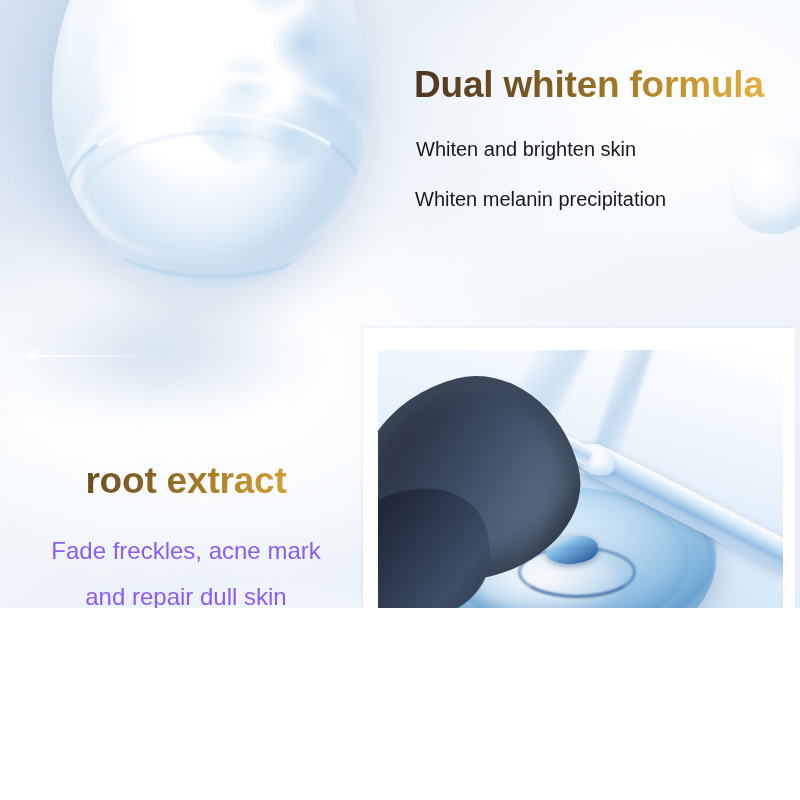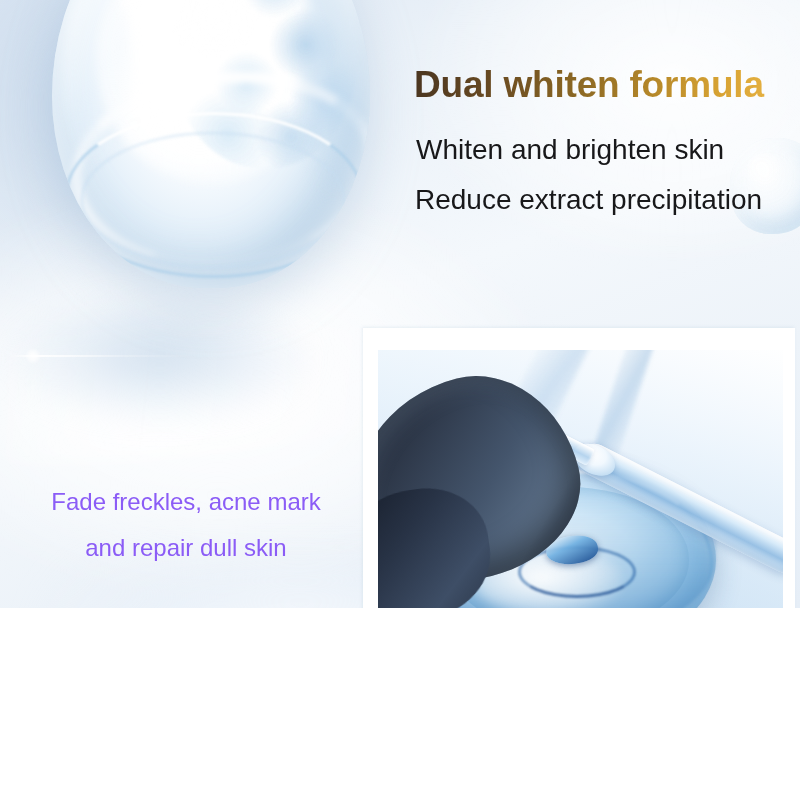--- a/index.html
+++ b/index.html
@@ -216,21 +216,21 @@
     left: 414px; top: 62px;
     width: 386px;
   }
   .block-top .gold-heading {
     font-size: 37px;
     line-height: 46px;
     letter-spacing: -0.2px;
     white-space: nowrap;
   }
   .block-top .body-line {
-    font-size: 28px;
+    font-size: 20px;
     line-height: 37px;
     color: #18181a;
     white-space: nowrap;
   }
   .block-top .line-1 { margin-top: 23px; margin-left: 2px; }
   .block-top .line-2 { margin-top: 13px; margin-left: 1px; }
 
   .block-left {
     position: absolute;
     left: 0px; top: 456px;
@@ -494,24 +494,25 @@
       <div class="bowl-rim2"></div>
     </div>
   </div>
 
   <div class="sparkle"></div>
   <div class="droplet"></div>
 
   <div class="block-top">
     <div class="gold-heading">Dual whiten formula</div>
     <div class="body-line line-1">Whiten and brighten skin</div>
-    <div class="body-line line-2">Reduce extract precipitation</div>
+    <div class="body-line line-2">Whiten melanin precipitation</div>
   </div>
 
   <div class="block-left">
+    <span class="gold-heading">root extract</span>
     <div class="body-line line-1">Fade freckles, acne mark</div>
     <div class="body-line line-2">and repair dull skin</div>
   </div>
 
   <div class="photo-frame">
     <div class="photo">
       <div class="lab-bg"></div>
       <div class="lab-rod-a"></div>
       <div class="lab-rod-b"></div>
       <div class="lab-glow"></div>

